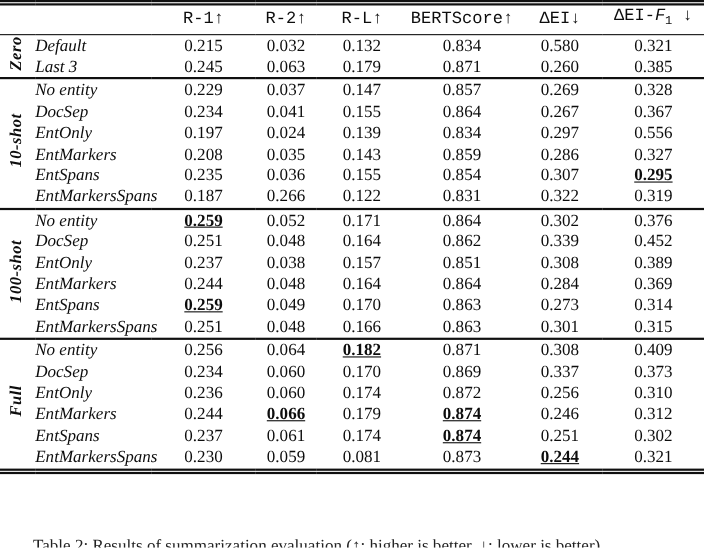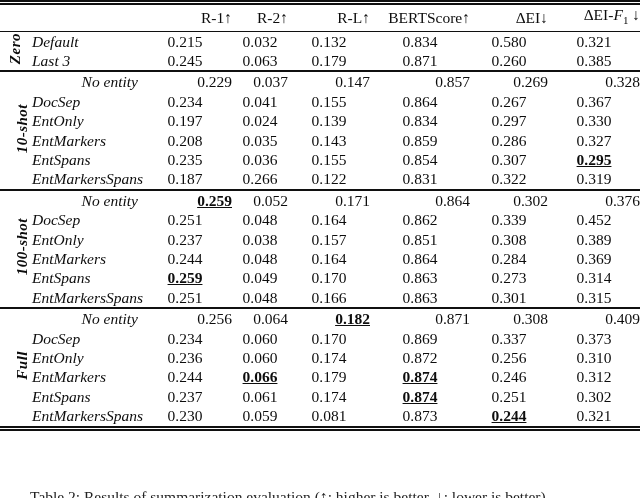--- a/index.html
+++ b/index.html
@@ -28,37 +28,38 @@
     font-size: 15.5px;
     line-height: 19.4px;
     font-weight: normal;
     white-space: nowrap;
     vertical-align: middle;
   }
   thead th {
     border-bottom: 1.5px solid #101010;
     padding-top: 7px;
     padding-bottom: 4px;
-    text-align: right;
+    text-align: center;
     font-size: 15.5px;
+    font-family: Liberation Mono, monospace;
   }
   td.val { text-align: center; }
   td.val.bold { font-weight: bold; text-decoration: underline; }
   td.rowlabel { text-align: left; padding-left: 3px; font-style: italic; }
   td.groupcell { text-align: center; vertical-align: middle; }
   .rot {
     display: inline-block;
     writing-mode: vertical-rl;
     transform: rotate(180deg);
     font-weight: bold;
     font-style: italic;
     font-size: 15px;
     letter-spacing: 0.5px;
   }
-  tr.gsep td { border-top: 2px solid #101010; text-align: right; }
+  tr.gsep td { border-top: 2px solid #101010; }
   td.gfirst { padding-top: 6px; }
   td.glast  { padding-bottom: 5px; }
   th sub { font-size: 11px; }
   #caption {
     position: absolute;
     left: 30px;
     top: 487px;
     width: 600px;
     font-size: 15.5px;
     line-height: 19px;
@@ -135,21 +136,21 @@
           <td class="val">0.267</td>
           <td class="val">0.367</td>
         </tr>
         <tr>
           <td class="rowlabel">EntOnly</td>
           <td class="val">0.197</td>
           <td class="val">0.024</td>
           <td class="val">0.139</td>
           <td class="val">0.834</td>
           <td class="val">0.297</td>
-          <td class="val">0.330</td>
+          <td class="val">0.556</td>
         </tr>
         <tr>
           <td class="rowlabel">EntMarkers</td>
           <td class="val">0.208</td>
           <td class="val">0.035</td>
           <td class="val">0.143</td>
           <td class="val">0.859</td>
           <td class="val">0.286</td>
           <td class="val">0.327</td>
         </tr>

